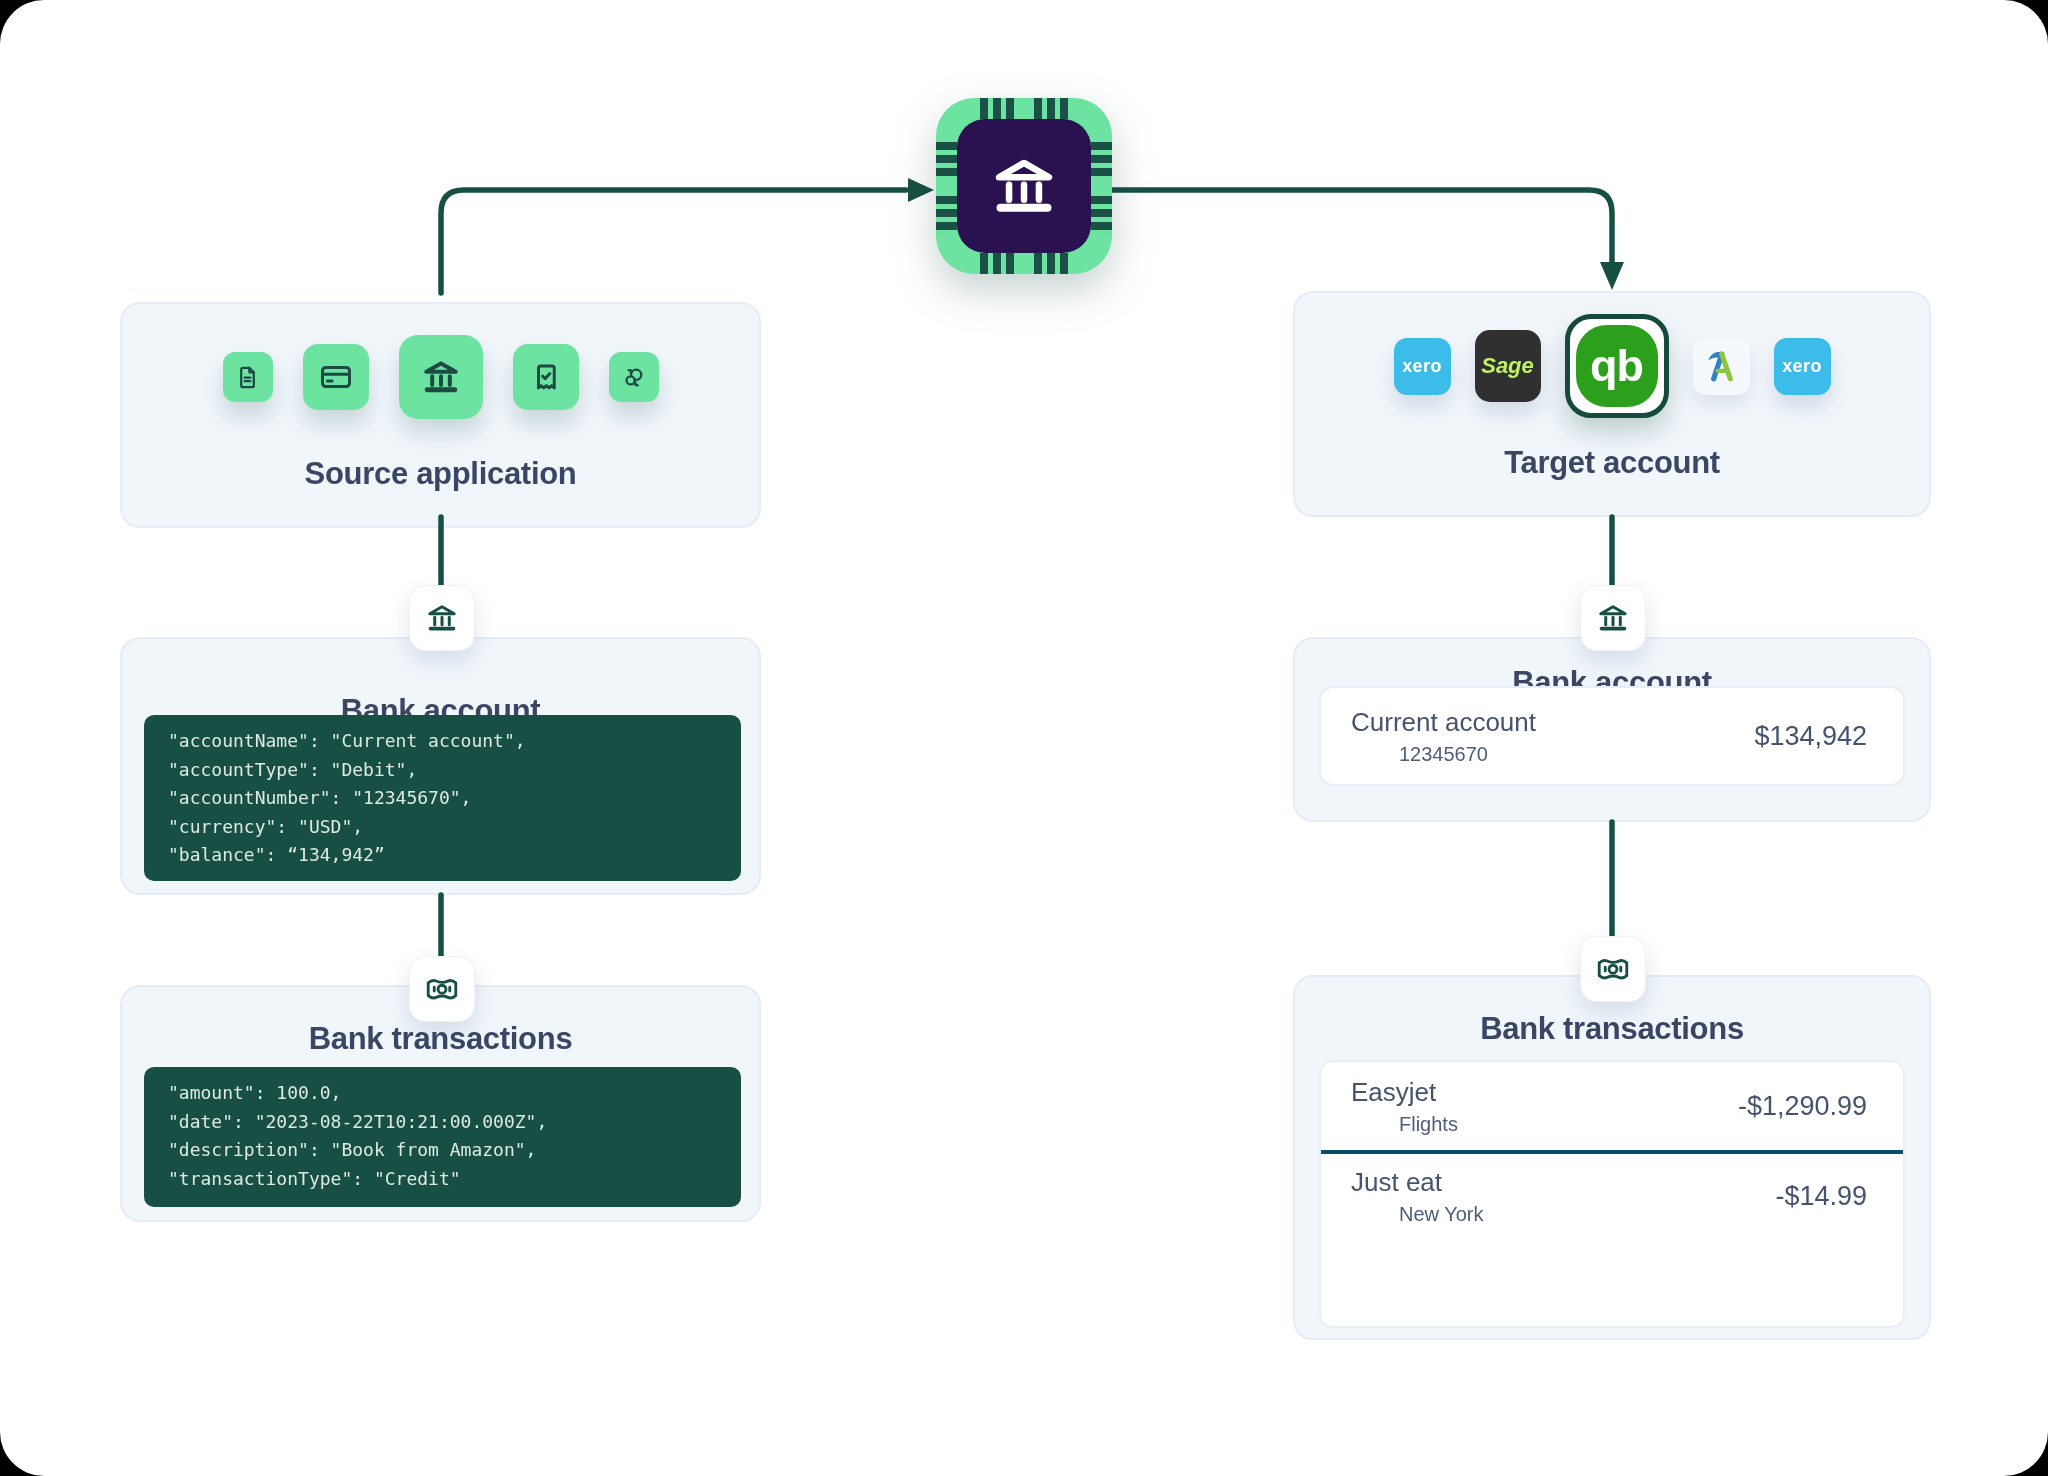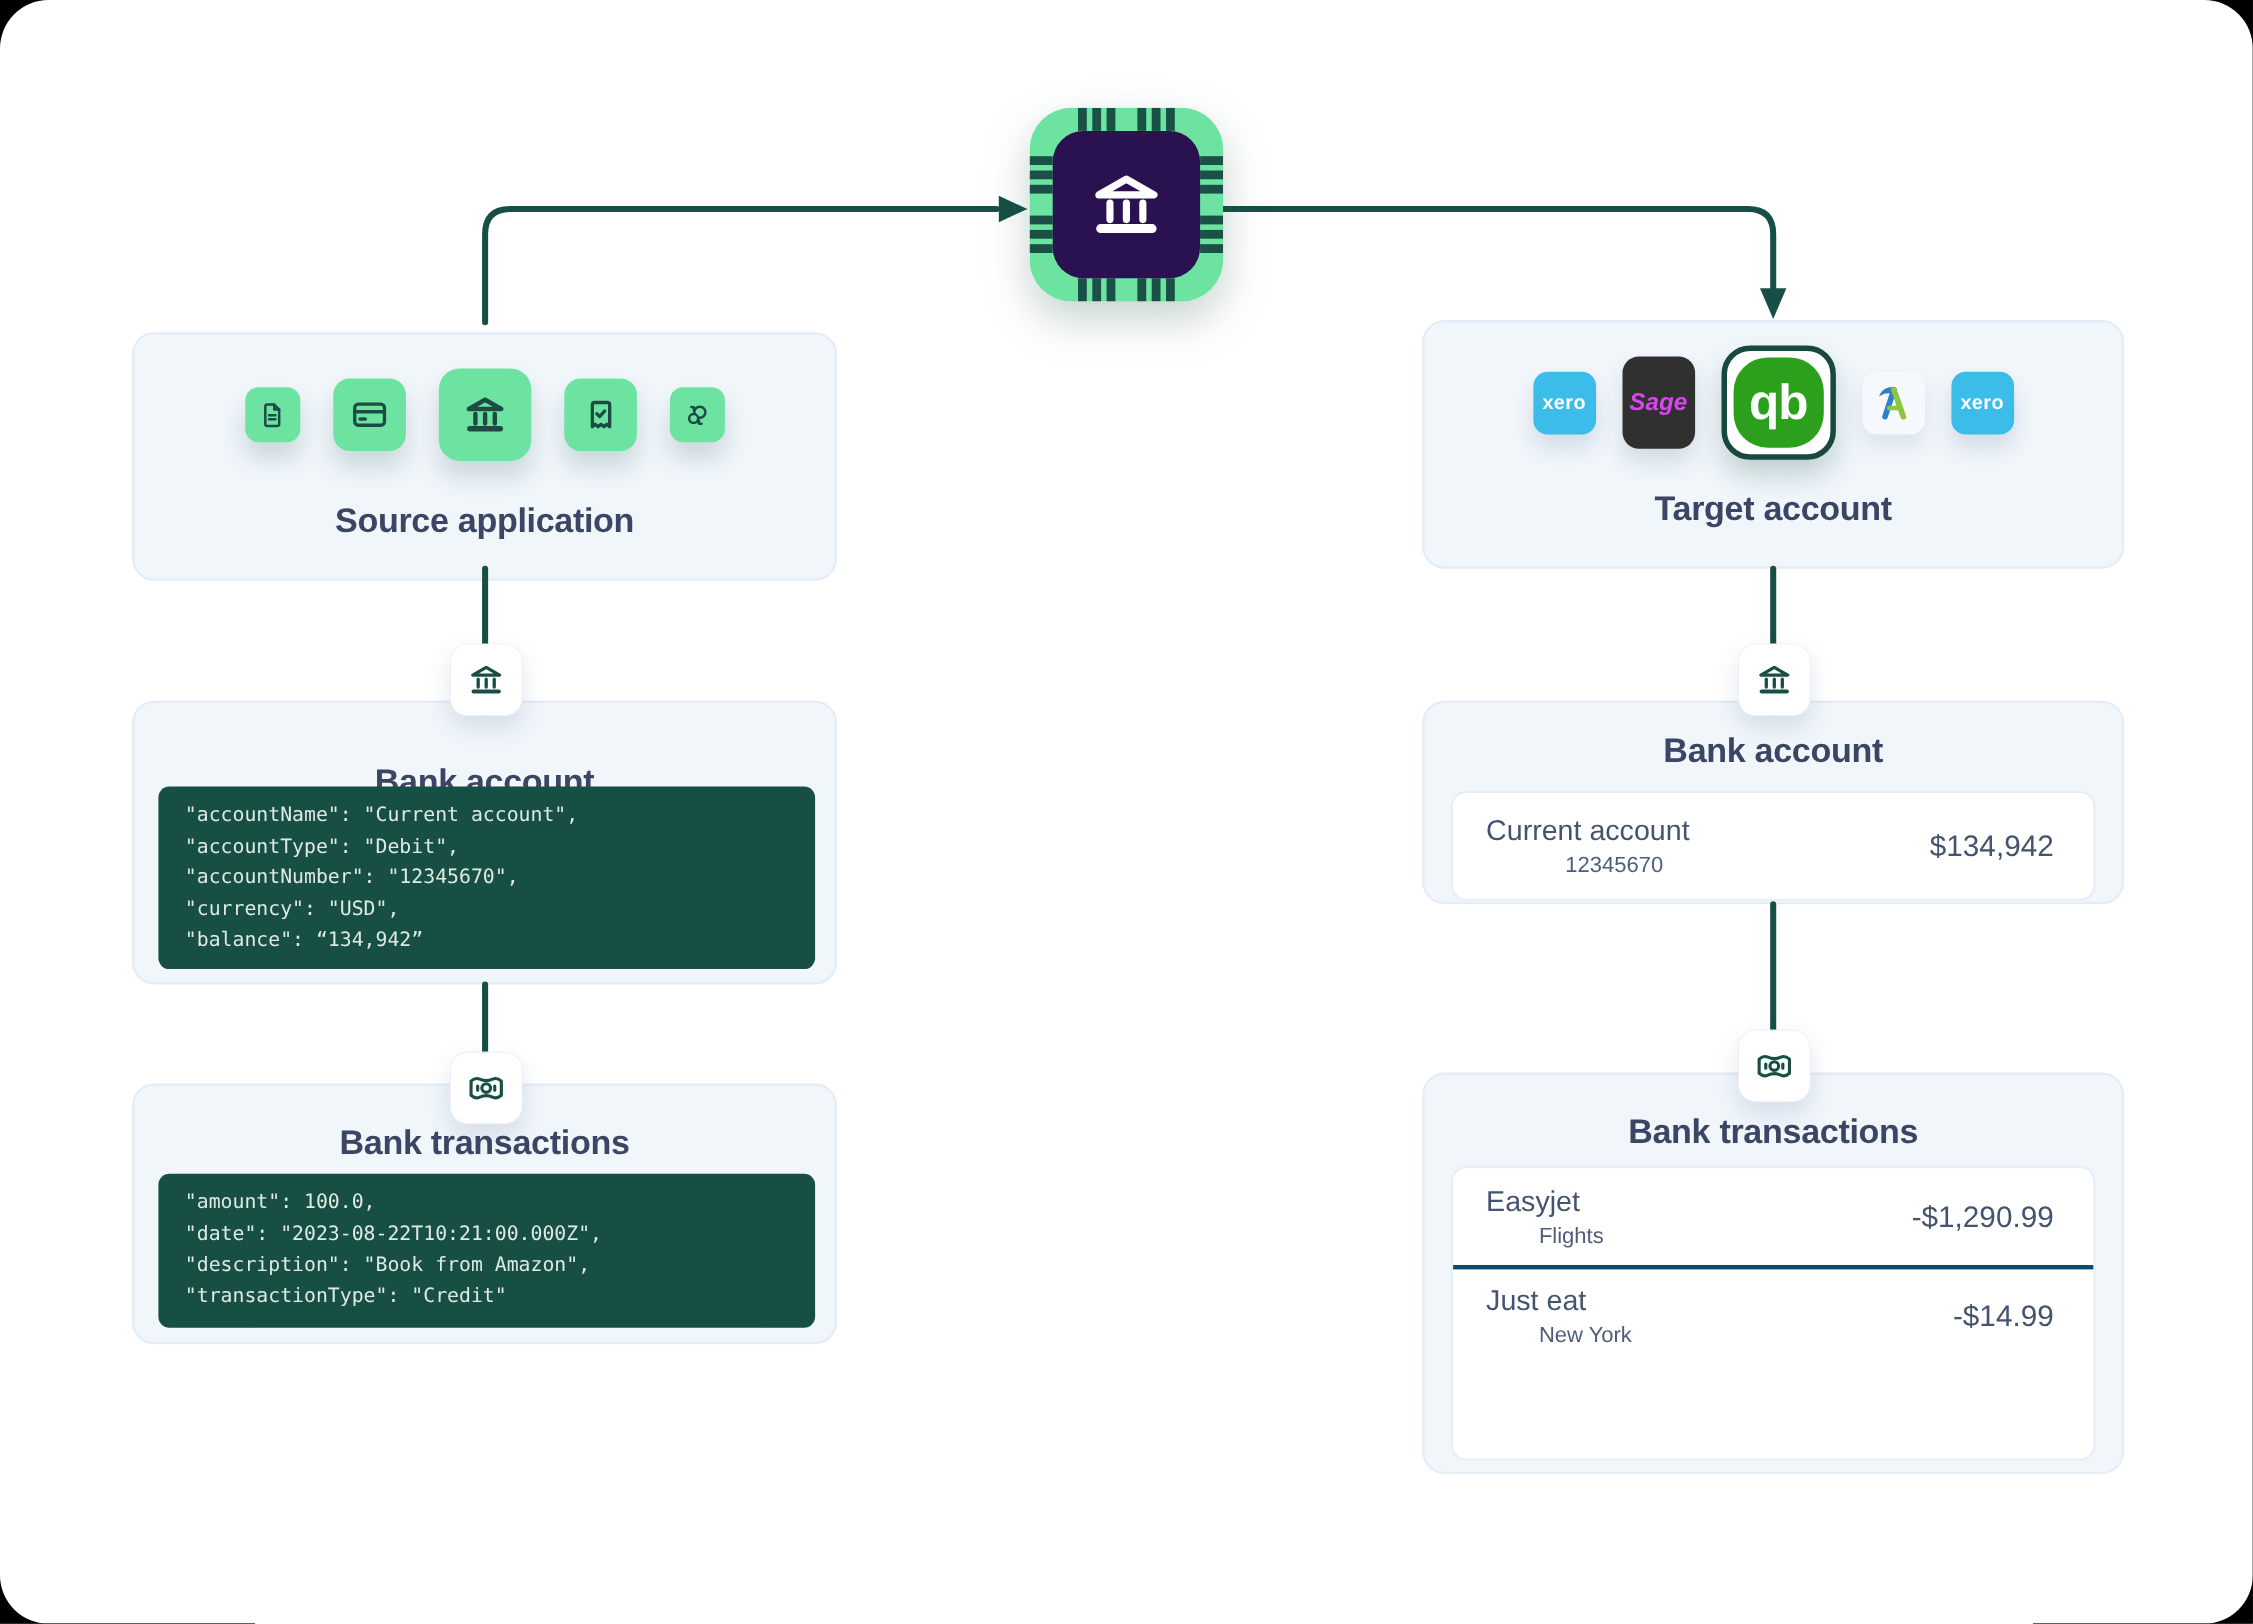--- a/index.html
+++ b/index.html
@@ -25,21 +25,21 @@
   }
   .t-doc{width:50px;height:50px;border-radius:12px;margin-right:30px;}
   .t-card{width:66px;height:66px;border-radius:15px;margin-right:30px;}
   .t-bank{width:84px;height:84px;border-radius:19px;margin-right:30px;}
   .t-receipt{width:66px;height:66px;border-radius:15px;margin-right:30px;}
   .t-sync{width:50px;height:50px;border-radius:12px;}
   
   .app{display:flex;align-items:center;justify-content:center;box-shadow:0 12px 20px rgba(30,60,100,.14);text-align:right;}
   .app-xero{width:57px;height:57px;border-radius:13px;background:#3BBCE9;color:#fff;
             font-size:18px;font-weight:700;letter-spacing:.4px;margin-right:24px;}
-  .app-sage{width:66px;height:84px;border-radius:15px;background:#303030;color:#d946ef;
+  .app-sage{width:66px;height:72px;border-radius:15px;background:#303030;color:#bef264;
             font-size:22px;font-weight:700;font-style:italic;margin-right:24px;}
   .app-qb-ring{width:104px;height:104px;border-radius:26px;border:5px solid #17493F;background:#fff;
             box-sizing:border-box;display:flex;align-items:center;justify-content:center;margin-right:24px;
             box-shadow:0 14px 24px rgba(23,73,63,.22);}
   .app-qb{width:82px;height:82px;border-radius:31px;background:#2CA01C;color:#fff;display:flex;
             align-items:center;justify-content:center;font-size:45px;font-weight:700;letter-spacing:-1px;}
   .app-fa{width:57px;height:57px;border-radius:13px;background:#F5F8FC;margin-right:24px;box-shadow:0 10px 18px rgba(30,60,100,.10);}
   .app-xero.last{margin-right:0;}
   
   .badge{
@@ -235,21 +235,21 @@
   <div class="badge" style="left:1580px;top:585px;">
     <svg width="38" height="38" viewBox="0 0 24 24" fill="none" stroke="#174F44" stroke-width="1.9" stroke-linecap="round" stroke-linejoin="round">
       <path d="M4.3 9.3 L12 4.9 L19.7 9.3 Z"></path>
       <path d="M7.4 11.6 V16.2 M12 11.6 V16.2 M16.6 11.6 V16.2"></path>
       <path d="M4.8 18.7 H19.2" stroke-width="2.4"></path>
     </svg>
   </div>
 
   <div class="panel" style="left:1293px;top:637px;width:638px;height:185px;">
     <div class="panel-title" style="top:26px;">Bank account</div>
-    <div class="white-card" style="left:24px;top:80px;width:586px;height:100px;text-align:center;">
+    <div class="white-card" style="left:24px;top:47px;width:586px;height:100px;">
       <div class="acct-row">
         <div>
           <div class="row-name">Current account</div>
           <div class="row-sub">12345670</div>
         </div>
         <div class="row-amt">$134,942</div>
       </div>
     </div>
   </div>
 

